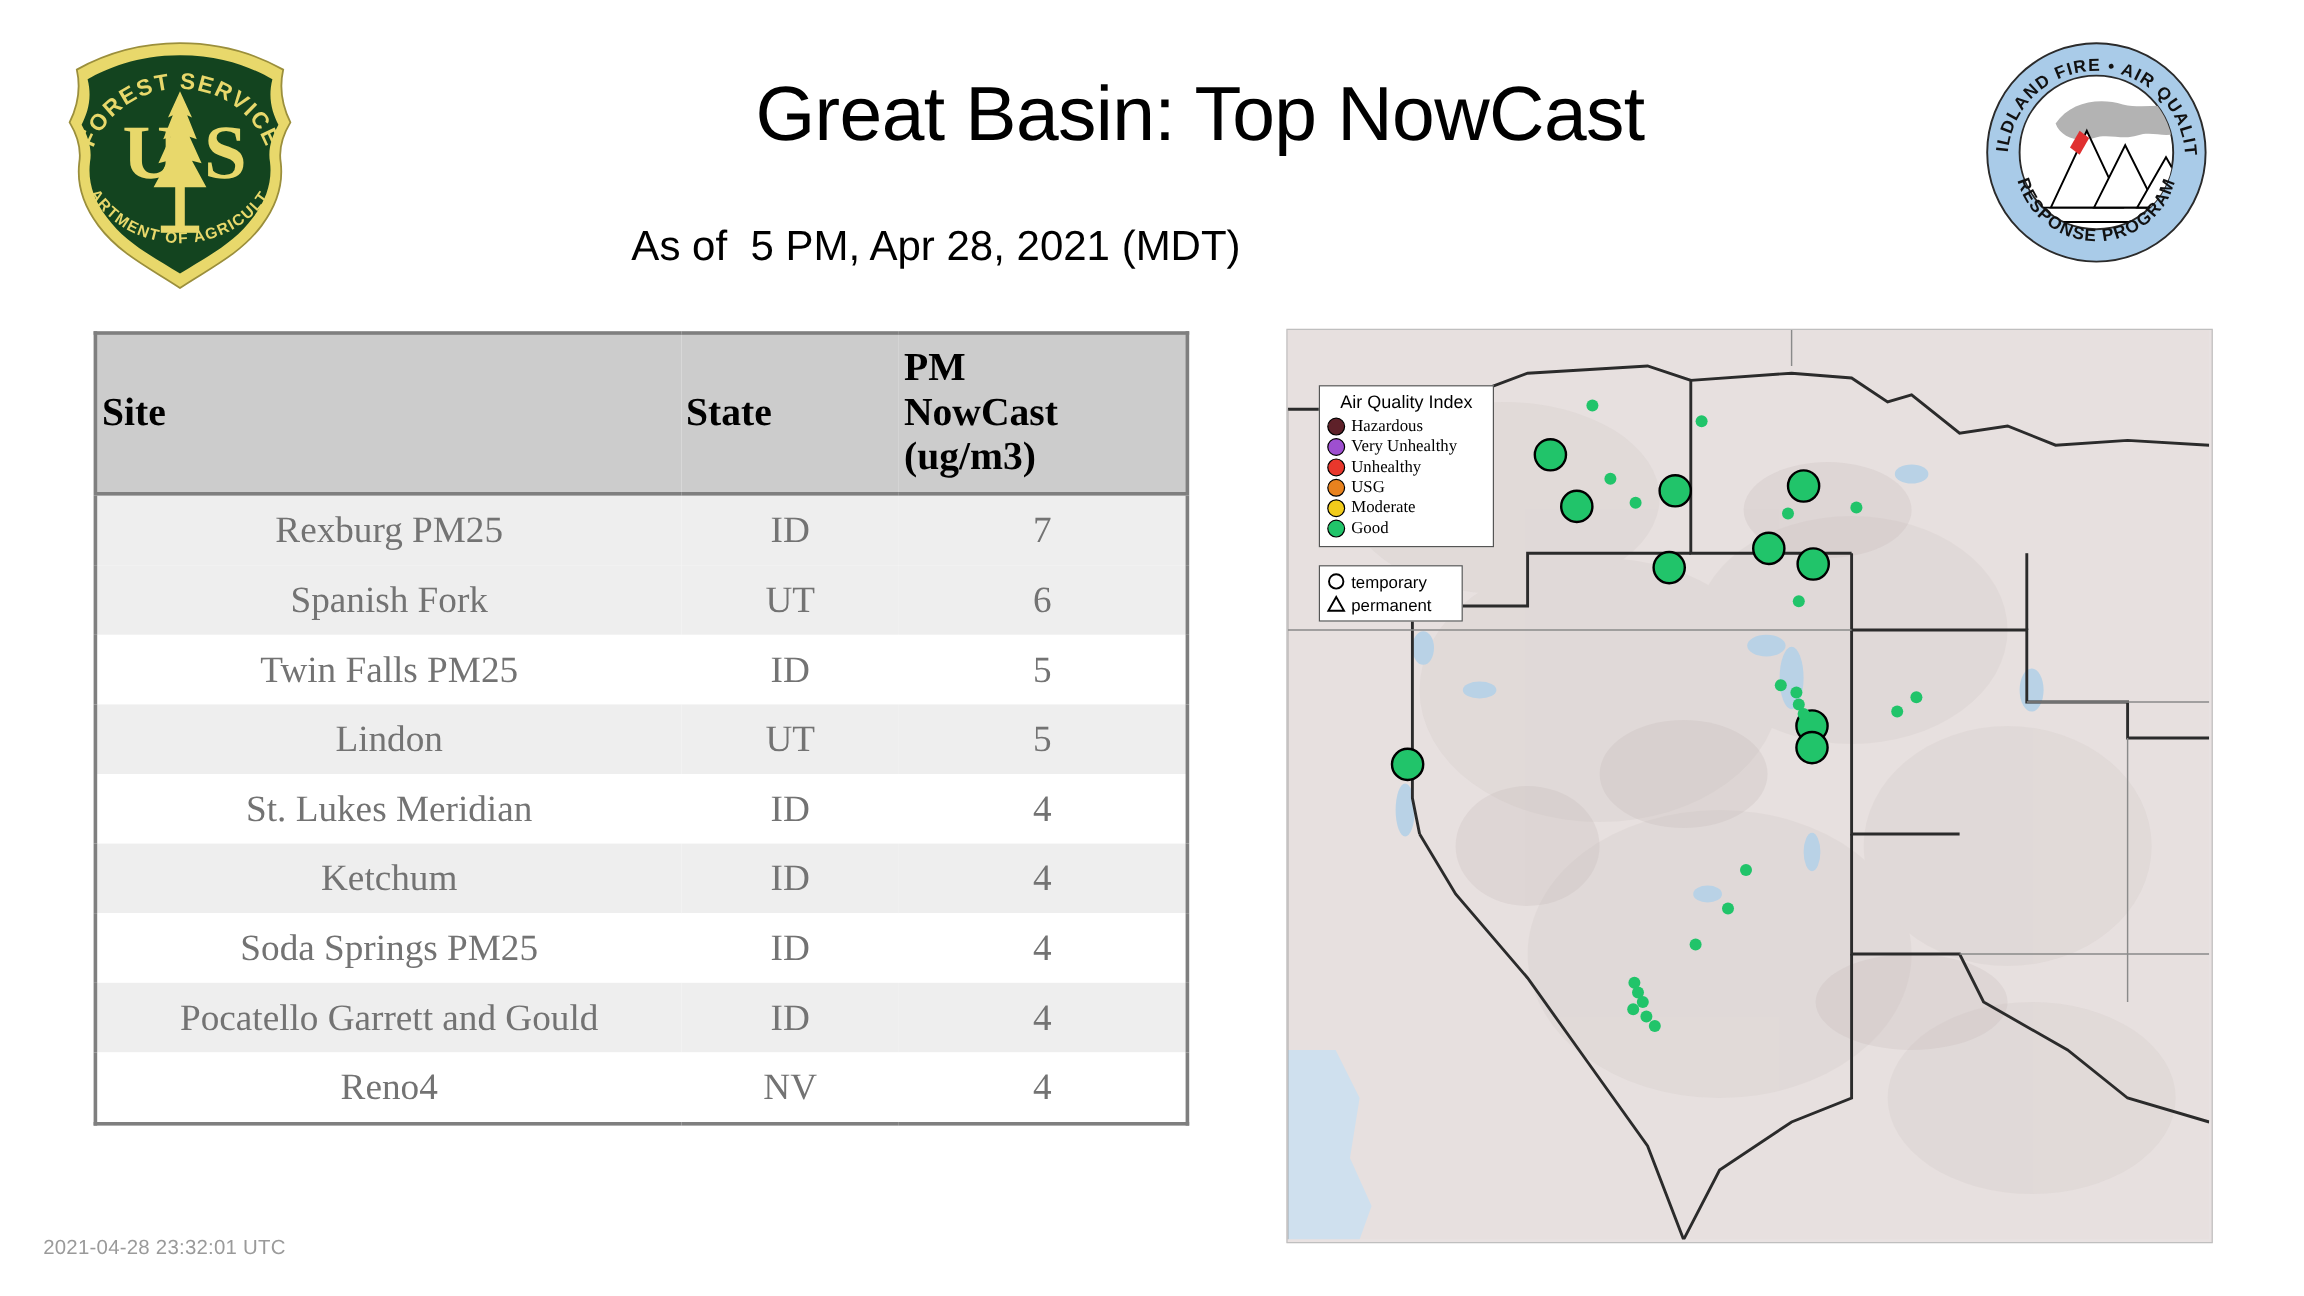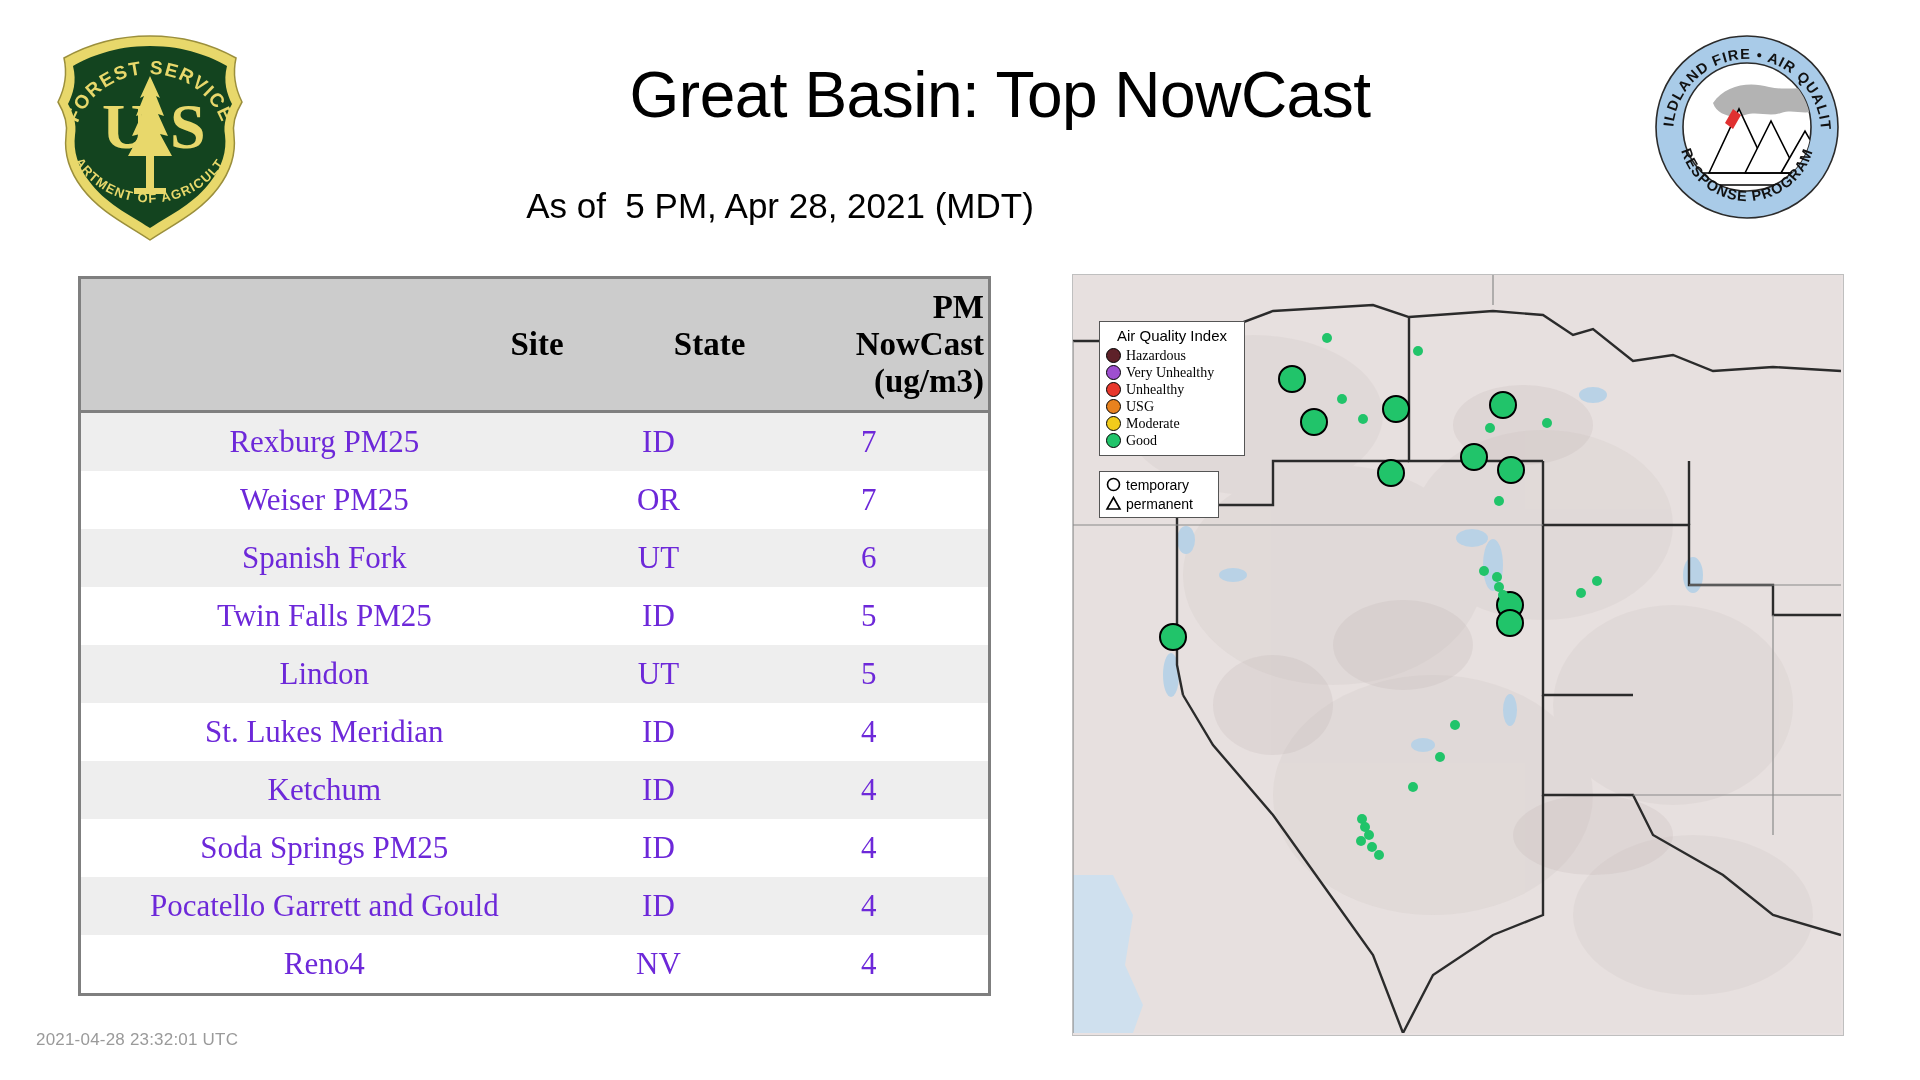--- a/index.html
+++ b/index.html
@@ -69,34 +69,34 @@
     border: 3px solid #7f7f7f;
     border-collapse: collapse;
     background: #ffffff;
     font-family: "Liberation Serif", serif;
   }
   #nowcast-table thead th {
     background: #cccccc;
     color: #000000;
     font-weight: bold;
     font-size: 33px;
-    text-align: right;
+    text-align: left;
     vertical-align: middle;
     padding: 10px 4px;
     border-bottom: 3px solid #7f7f7f;
     line-height: 1.12;
   }
   .th-site  { width: 494px; }
   .th-state { width: 178px; }
   .th-pm    { width: 235px; }
   #nowcast-table thead th.th-pm { font-size: 33px; }
 
   #nowcast-table tbody td {
     font-size: 31px;
-    color: #6d28d9;
+    color: #737373;
     text-align: center;
     padding: 9px 4px;
     height: 40px;
     line-height: 1.1;
     border: none;
   }
   #nowcast-table tbody tr.odd td { background: #eeeeee; }
   #nowcast-table tbody tr.even td { background: #ffffff; }
 
   
@@ -253,25 +253,20 @@
         <span>PM</span><br>
         <span>NowCast</span><br>
         <span>(ug/m3)</span>
       </th>
     </tr>
   </thead>
   <tbody id="table-body">
       <tr class="odd">
         <td>Rexburg PM25</td>
         <td>ID</td>
-        <td>7</td>
-      </tr>
-      <tr class="even">
-        <td>Weiser PM25</td>
-        <td>OR</td>
         <td>7</td>
       </tr>
       <tr class="odd">
         <td>Spanish Fork</td>
         <td>UT</td>
         <td>6</td>
       </tr>
       <tr class="even">
         <td>Twin Falls PM25</td>
         <td>ID</td>

